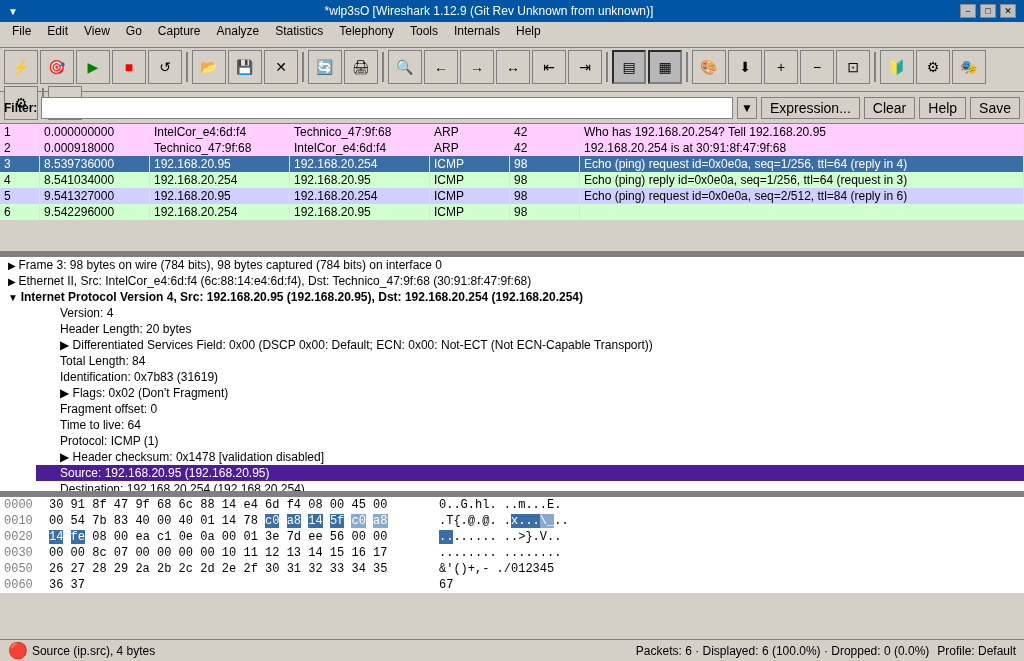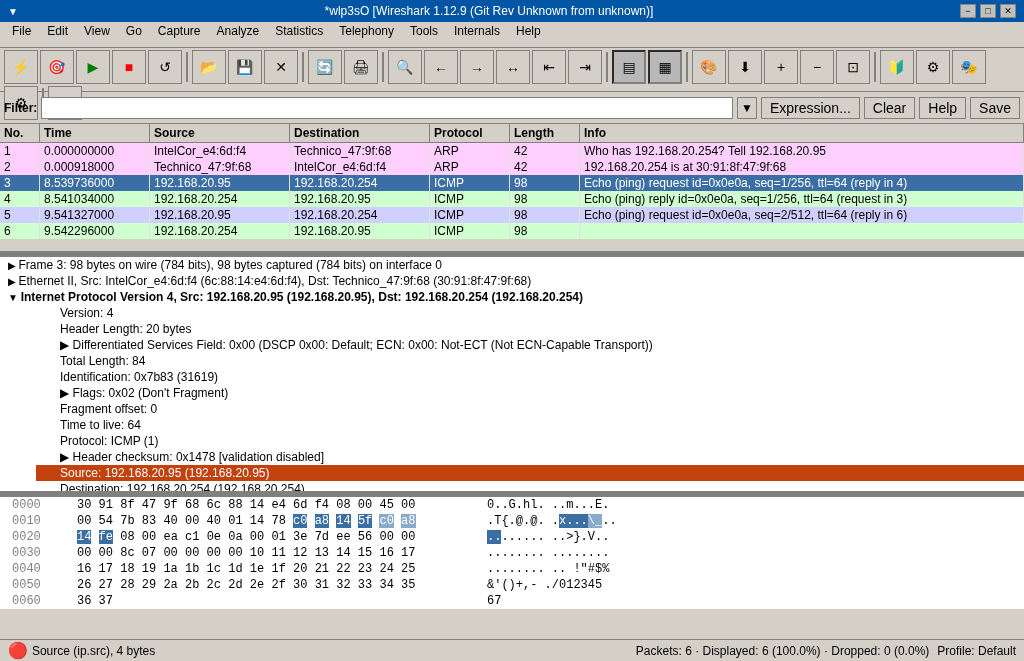--- a/index.html
+++ b/index.html
@@ -36,21 +36,21 @@
     
     
     #packet-detail { background: #fff; border-top: 3px solid #808080; overflow: hidden; font-size: 12px; font-family: Arial, sans-serif; }
     .detail-row { padding: 1px 8px; cursor: pointer; }
     .detail-row.expandable::before { content: '▶ '; font-size: 10px; }
     .detail-row.expanded::before { content: '▼ '; font-size: 10px; }
     .detail-sub { padding: 1px 24px; margin-left: 36px; }
     
     
     #hex-dump { background: #fff; border-top: 3px solid #808080; overflow: hidden; font-size: 12px; font-family: 'Courier New', monospace; }
-    .hex-row { display: flex; padding: 1px 12px; gap: 20px; }
+    .hex-row { display: flex; padding: 1px 4px; }
     .hex-offset { color: #808080; width: 45px; }
     .hex-bytes { width: 390px; }
     .hex-bytes span.hl { background: #3a6ea5; color: #fff; }
     .hex-bytes span.hl2 { background: #88aacc; color: #fff; }
     .hex-ascii { }
     .hex-ascii span.hl { background: #3a6ea5; color: #fff; }
     .hex-ascii span.hl2 { background: #88aacc; color: #fff; }
     
     
     #status-bar { background: #d4d0c8; height: 22px; display: flex; align-items: center; border-top: 1px solid #808080; font-family: Arial, sans-serif; font-size: 12px; position: absolute; bottom: 0; left: 0; right: 0; }
@@ -137,29 +137,20 @@
   <button class="filter-btn">Expression...</button>
   <button class="filter-btn">Clear</button>
   <button class="filter-btn">Help</button>
   <button class="filter-btn">Save</button>
 </div>
 
 <div id="main-content">
 
   <div id="packet-list-section">
     <div id="packet-list">
-      <div id="packet-list-header">
-        <div class="col-header">No.</div>
-        <div class="col-header">Time</div>
-        <div class="col-header">Source</div>
-        <div class="col-header">Destination</div>
-        <div class="col-header">Protocol</div>
-        <div class="col-header">Length</div>
-        <div class="col-header">Info</div>
-      </div>
       <div id="packet-rows-container">
 
       <div class="packet-row" style="background: rgb(255, 208, 255);">
             <div class="cell">1</div>
             <div class="cell">0.000000000</div>
             <div class="cell">IntelCor_e4:6d:f4</div>
             <div class="cell">Technico_47:9f:68</div>
             <div class="cell">ARP</div>
             <div class="cell">42</div>
             <div class="cell">Who has 192.168.20.254?  Tell 192.168.20.95</div>
@@ -191,21 +182,21 @@
             <div class="cell">98</div>
             <div class="cell">Echo (ping) reply    id=0x0e0a, seq=1/256, ttl=64 (request in 3)</div>
           </div>
           <div class="packet-row" style="background: rgb(208, 208, 255);">
             <div class="cell">5</div>
             <div class="cell">9.541327000</div>
             <div class="cell">192.168.20.95</div>
             <div class="cell">192.168.20.254</div>
             <div class="cell">ICMP</div>
             <div class="cell">98</div>
-            <div class="cell">Echo (ping) request  id=0x0e0a, seq=2/512, ttl=64 (reply in 6)</div>
+            <div class="cell">Echo (ping) request  id=0x0e0a, seq=2/512, ttl=84 (reply in 6)</div>
           </div>
           <div class="packet-row" style="background: rgb(208, 255, 208);">
             <div class="cell">6</div>
             <div class="cell">9.542296000</div>
             <div class="cell">192.168.20.254</div>
             <div class="cell">192.168.20.95</div>
             <div class="cell">ICMP</div>
             <div class="cell">98</div>
           </div>
         </div>
@@ -222,21 +213,21 @@
           <div class="detail-sub">Version: 4</div>
           <div class="detail-sub">Header Length: 20 bytes</div>
           <div class="detail-sub">▶ Differentiated Services Field: 0x00 (DSCP 0x00: Default; ECN: 0x00: Not-ECT (Not ECN-Capable Transport))</div>
           <div class="detail-sub">Total Length: 84</div>
           <div class="detail-sub">Identification: 0x7b83 (31619)</div>
           <div class="detail-sub">▶ Flags: 0x02 (Don't Fragment)</div>
           <div class="detail-sub">Fragment offset: 0</div>
           <div class="detail-sub">Time to live: 64</div>
           <div class="detail-sub">Protocol: ICMP (1)</div>
           <div class="detail-sub">▶ Header checksum: 0x1478 [validation disabled]</div>
-          <div class="detail-sub" style="background: #c2410c; color: rgb(255, 255, 255);">Source: 192.168.20.95 (192.168.20.95)</div>
+          <div class="detail-sub" style="background: #4c1d95; color: rgb(255, 255, 255);">Source: 192.168.20.95 (192.168.20.95)</div>
           <div class="detail-sub">Destination: 192.168.20.254 (192.168.20.254)</div>
         </div>
     </div>
   </div>
 
   <div id="hex-dump-section">
     <div id="hex-dump">
       <div id="hex-rows-container">
 
       <div class="hex-row">
@@ -253,25 +244,20 @@
             <span class="hex-offset">0020</span>
             <span class="hex-bytes"><span class="hl">14</span> <span class="hl">fe</span> 08 00 ea c1 0e 0a  00 01 3e 7d ee 56 00 00 </span>
             <span class="hex-ascii"><span class="hl">..</span>...... ..&gt;}.V..</span>
           </div>
           <div class="hex-row">
             <span class="hex-offset">0030</span>
             <span class="hex-bytes">00 00 8c 07 00 00 00 00  10 11 12 13 14 15 16 17</span>
             <span class="hex-ascii">........ ........</span>
           </div>
           <div class="hex-row">
-            <span class="hex-offset">0040</span>
-            <span class="hex-bytes">16 17 18 19 1a 1b 1c 1d  1e 1f 20 21 22 23 24 25</span>
-            <span class="hex-ascii">........ .. !"#$%</span>
-          </div>
-          <div class="hex-row">
             <span class="hex-offset">0050</span>
             <span class="hex-bytes">26 27 28 29 2a 2b 2c 2d  2e 2f 30 31 32 33 34 35</span>
             <span class="hex-ascii">&amp;'()+,- ./012345</span>
           </div>
           <div class="hex-row">
             <span class="hex-offset">0060</span>
             <span class="hex-bytes">36 37</span>
             <span class="hex-ascii">67</span>
           </div>
         </div>

